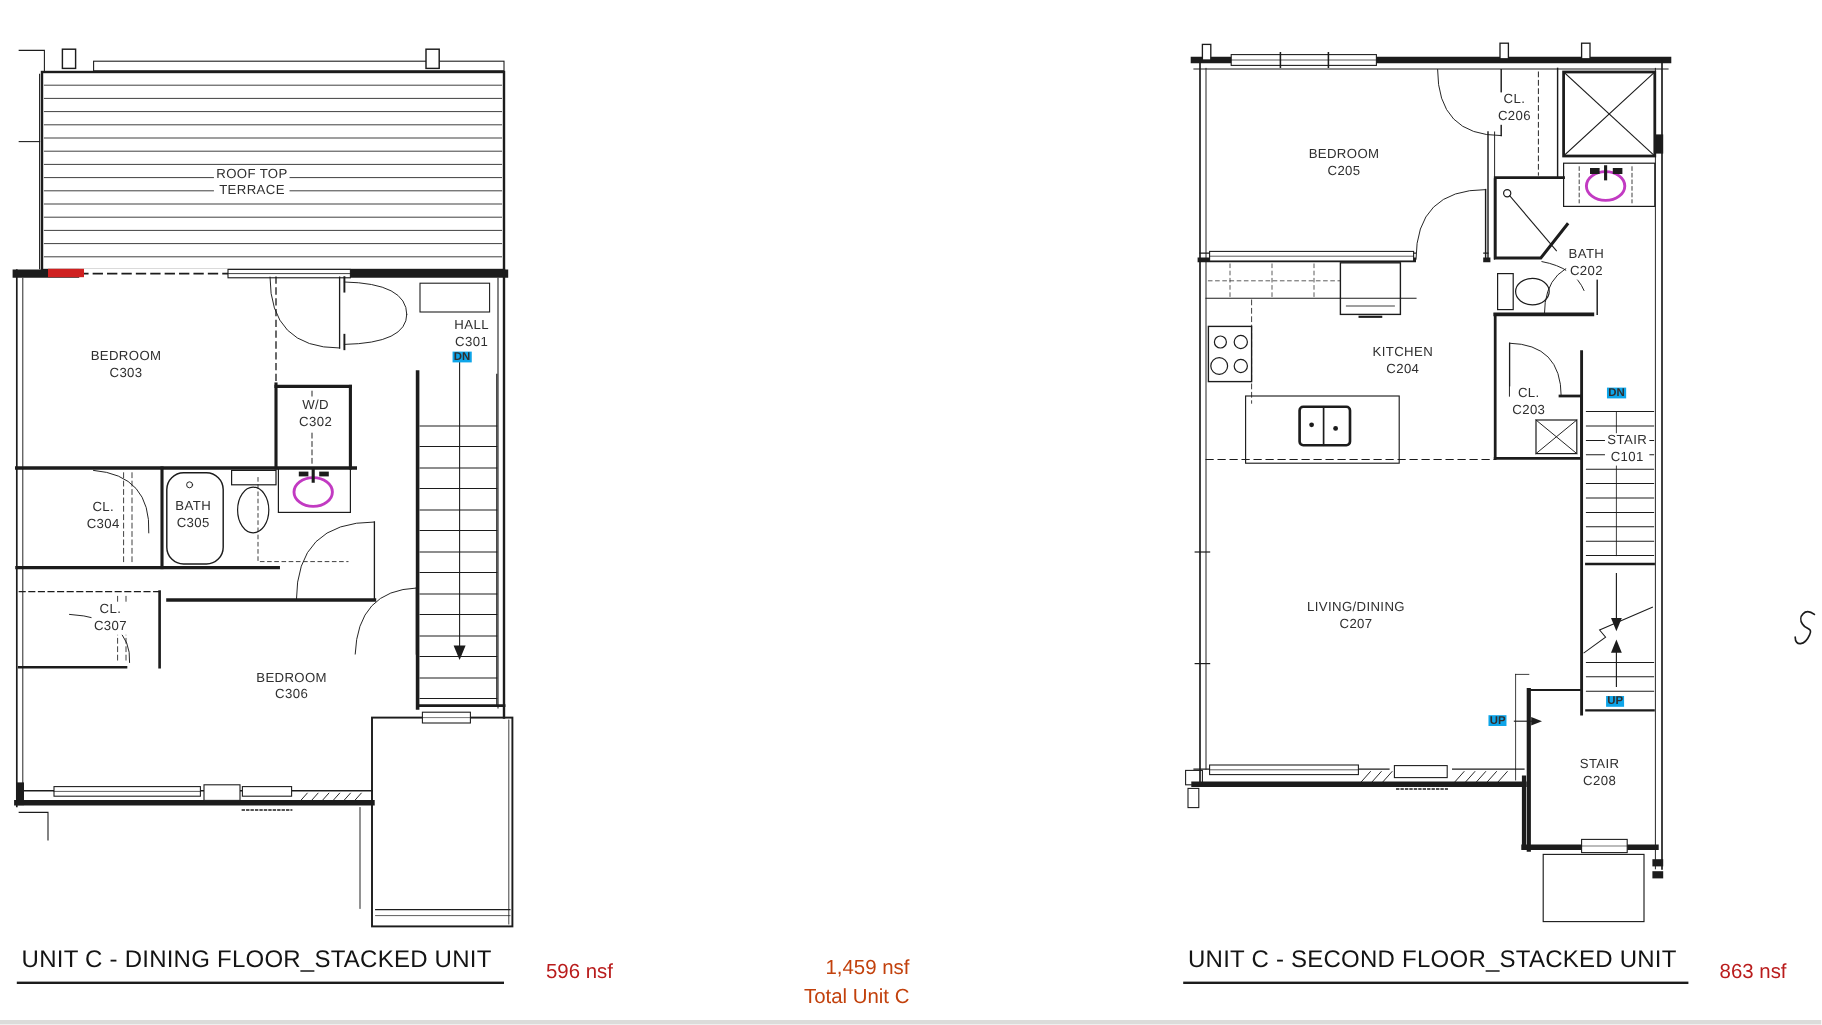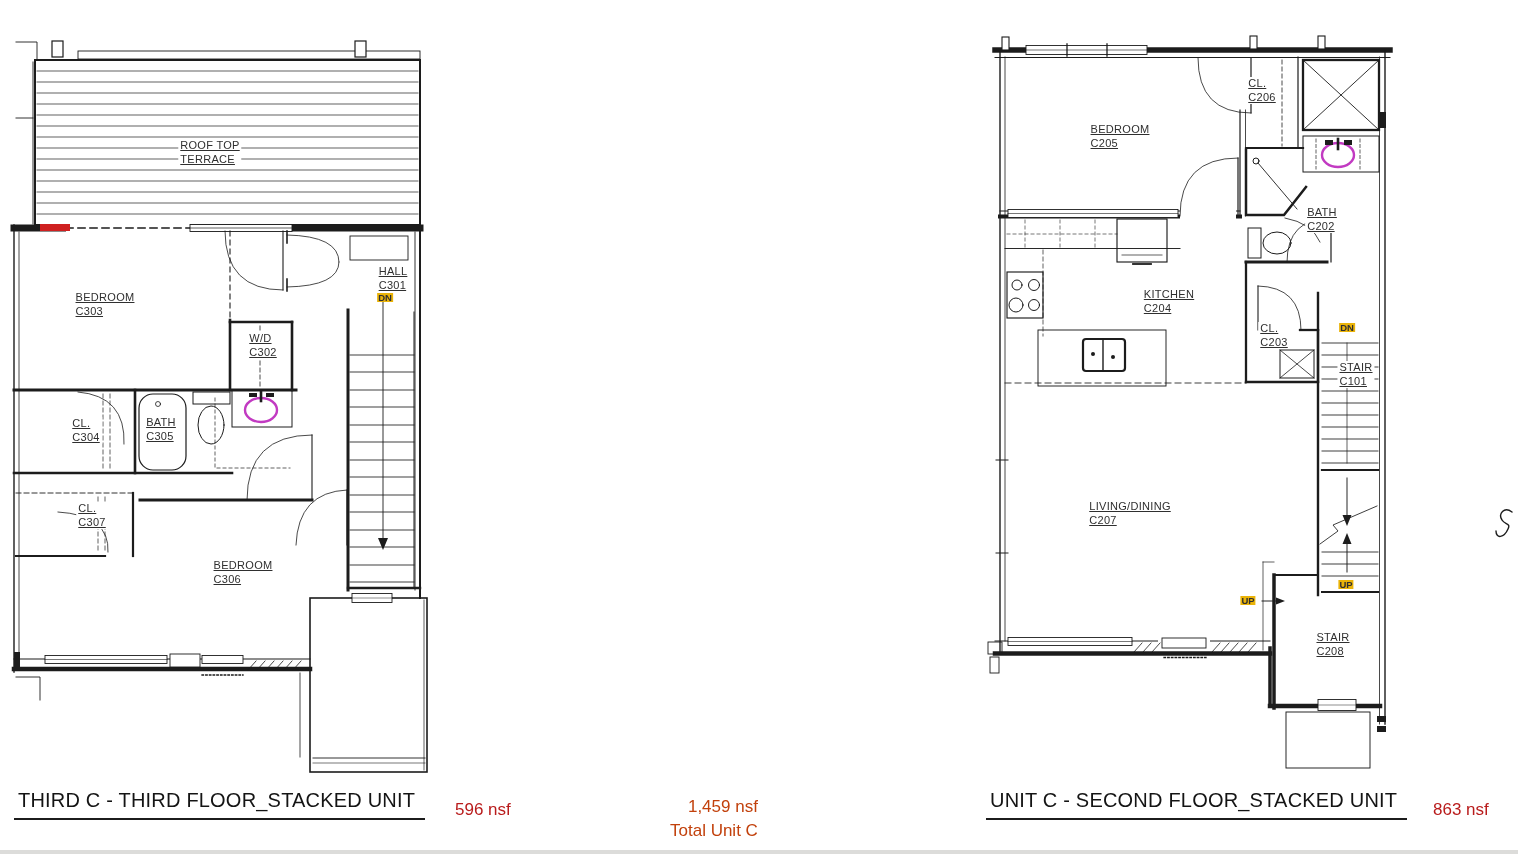--- a/index.html
+++ b/index.html
@@ -1,23 +1,23 @@
 <!DOCTYPE html>
 <html><head>
 <meta charset="utf-8">
 <style>
   html,body{margin:0;padding:0;background:#fff;}
   #sheet{position:relative;width:1518px;height:854px;background:#ffffff;overflow:hidden;
          font-family:"Liberation Sans",sans-serif;}
   #linework{position:absolute;left:0;top:0;width:1518px;height:854px;}
-  .rl{position:absolute;transform:translateX(-50%);
+  .rl{position:absolute;transform:translateX(-50%);text-align:center;
       font:11px/13.5px "Liberation Sans",sans-serif;color:#2f2f2f;letter-spacing:.3px;
-      background:#fff;padding:0 2px;white-space:nowrap;text-decoration:underline;}
+      background:#fff;padding:0 2px;white-space:nowrap;}
   .dir{position:absolute;transform:translateX(-50%);font:bold 9.5px/9px "Liberation Sans",sans-serif;
-      color:#2f2f2f;background:#eab308;padding:0 1px;white-space:nowrap;}
+      color:#2f2f2f;background:#0ea5e9;padding:0 1px;white-space:nowrap;}
   .ptitle{position:absolute;font:20px/24px "Liberation Sans",sans-serif;color:#141414;
       letter-spacing:.2px;border-bottom:2px solid #1c1c1c;padding:0 10px 6px 4px;white-space:nowrap;}
   .area{position:absolute;font:17px/22px "Liberation Sans",sans-serif;color:#b91c1c;white-space:nowrap;}
   .totalblock{position:absolute;font:17px/24px "Liberation Sans",sans-serif;color:#c2410c;text-align:right;}
   #sheet-edge{position:absolute;left:0;bottom:0;width:100%;height:4px;background:#dcdcda;}
 </style>
 </head>
 <body>
 
 <div id="sheet">
@@ -370,21 +370,21 @@
   <div>LIVING/DINING</div>
   <div>C207</div>
 </div>
 <div class="dir" style="left:1248px;top:596px">UP</div>
 <div class="dir" style="left:1346px;top:580px">UP</div>
 <div class="rl" style="left:1333px;top:630px;line-height:14px">
   <div>STAIR</div>
   <div>C208</div>
 </div>
 
-<div class="ptitle" style="left:14px;top:788px">THIRD C - THIRD FLOOR_STACKED UNIT</div>
+<div class="ptitle" style="left:14px;top:788px">UNIT C - DINING FLOOR_STACKED UNIT</div>
 <div class="area" style="left:455px;top:799px">596 nsf</div>
 <div class="totalblock" style="left:670px;top:795px">
   <div>1,459 nsf</div>
   <div>Total Unit C</div>
 </div>
 <div class="ptitle" style="left:986px;top:788px">UNIT C - SECOND FLOOR_STACKED UNIT</div>
 <div class="area" style="left:1433px;top:799px">863 nsf</div>
 
 <div id="sheet-edge"></div>
 </div>

